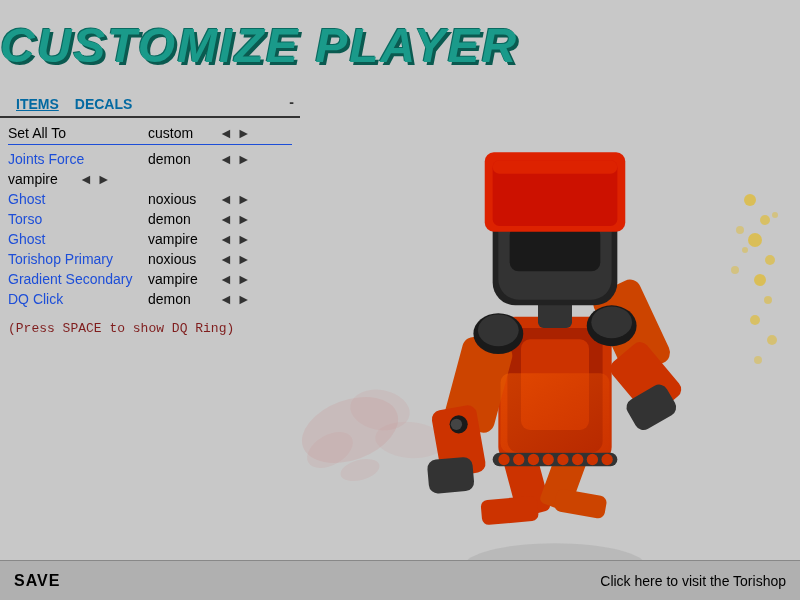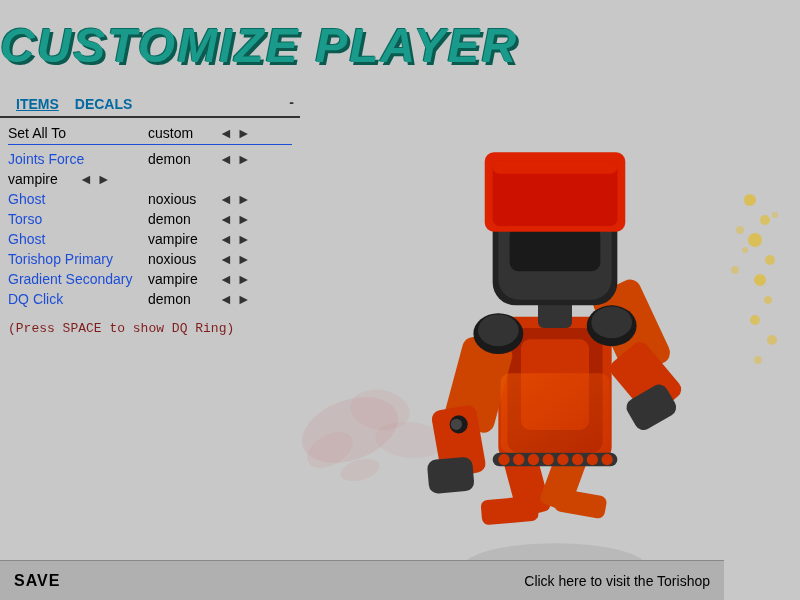--- a/index.html
+++ b/index.html
@@ -137,21 +137,21 @@
       color: #7f1d1d;
       padding: 2px 0;
       font-family: Liberation Mono, monospace;
     }
 
     
     #bottom-bar {
       position: absolute;
       bottom: 0;
       left: 0;
-      width: 724px;
+      width: 800px;
       height: 40px;
       background: #b0b0b0;
       border-top: 1px solid #888;
       display: flex;
       align-items: center;
       justify-content: space-between;
       padding: 0 14px;
     }
 
     #save-btn {

